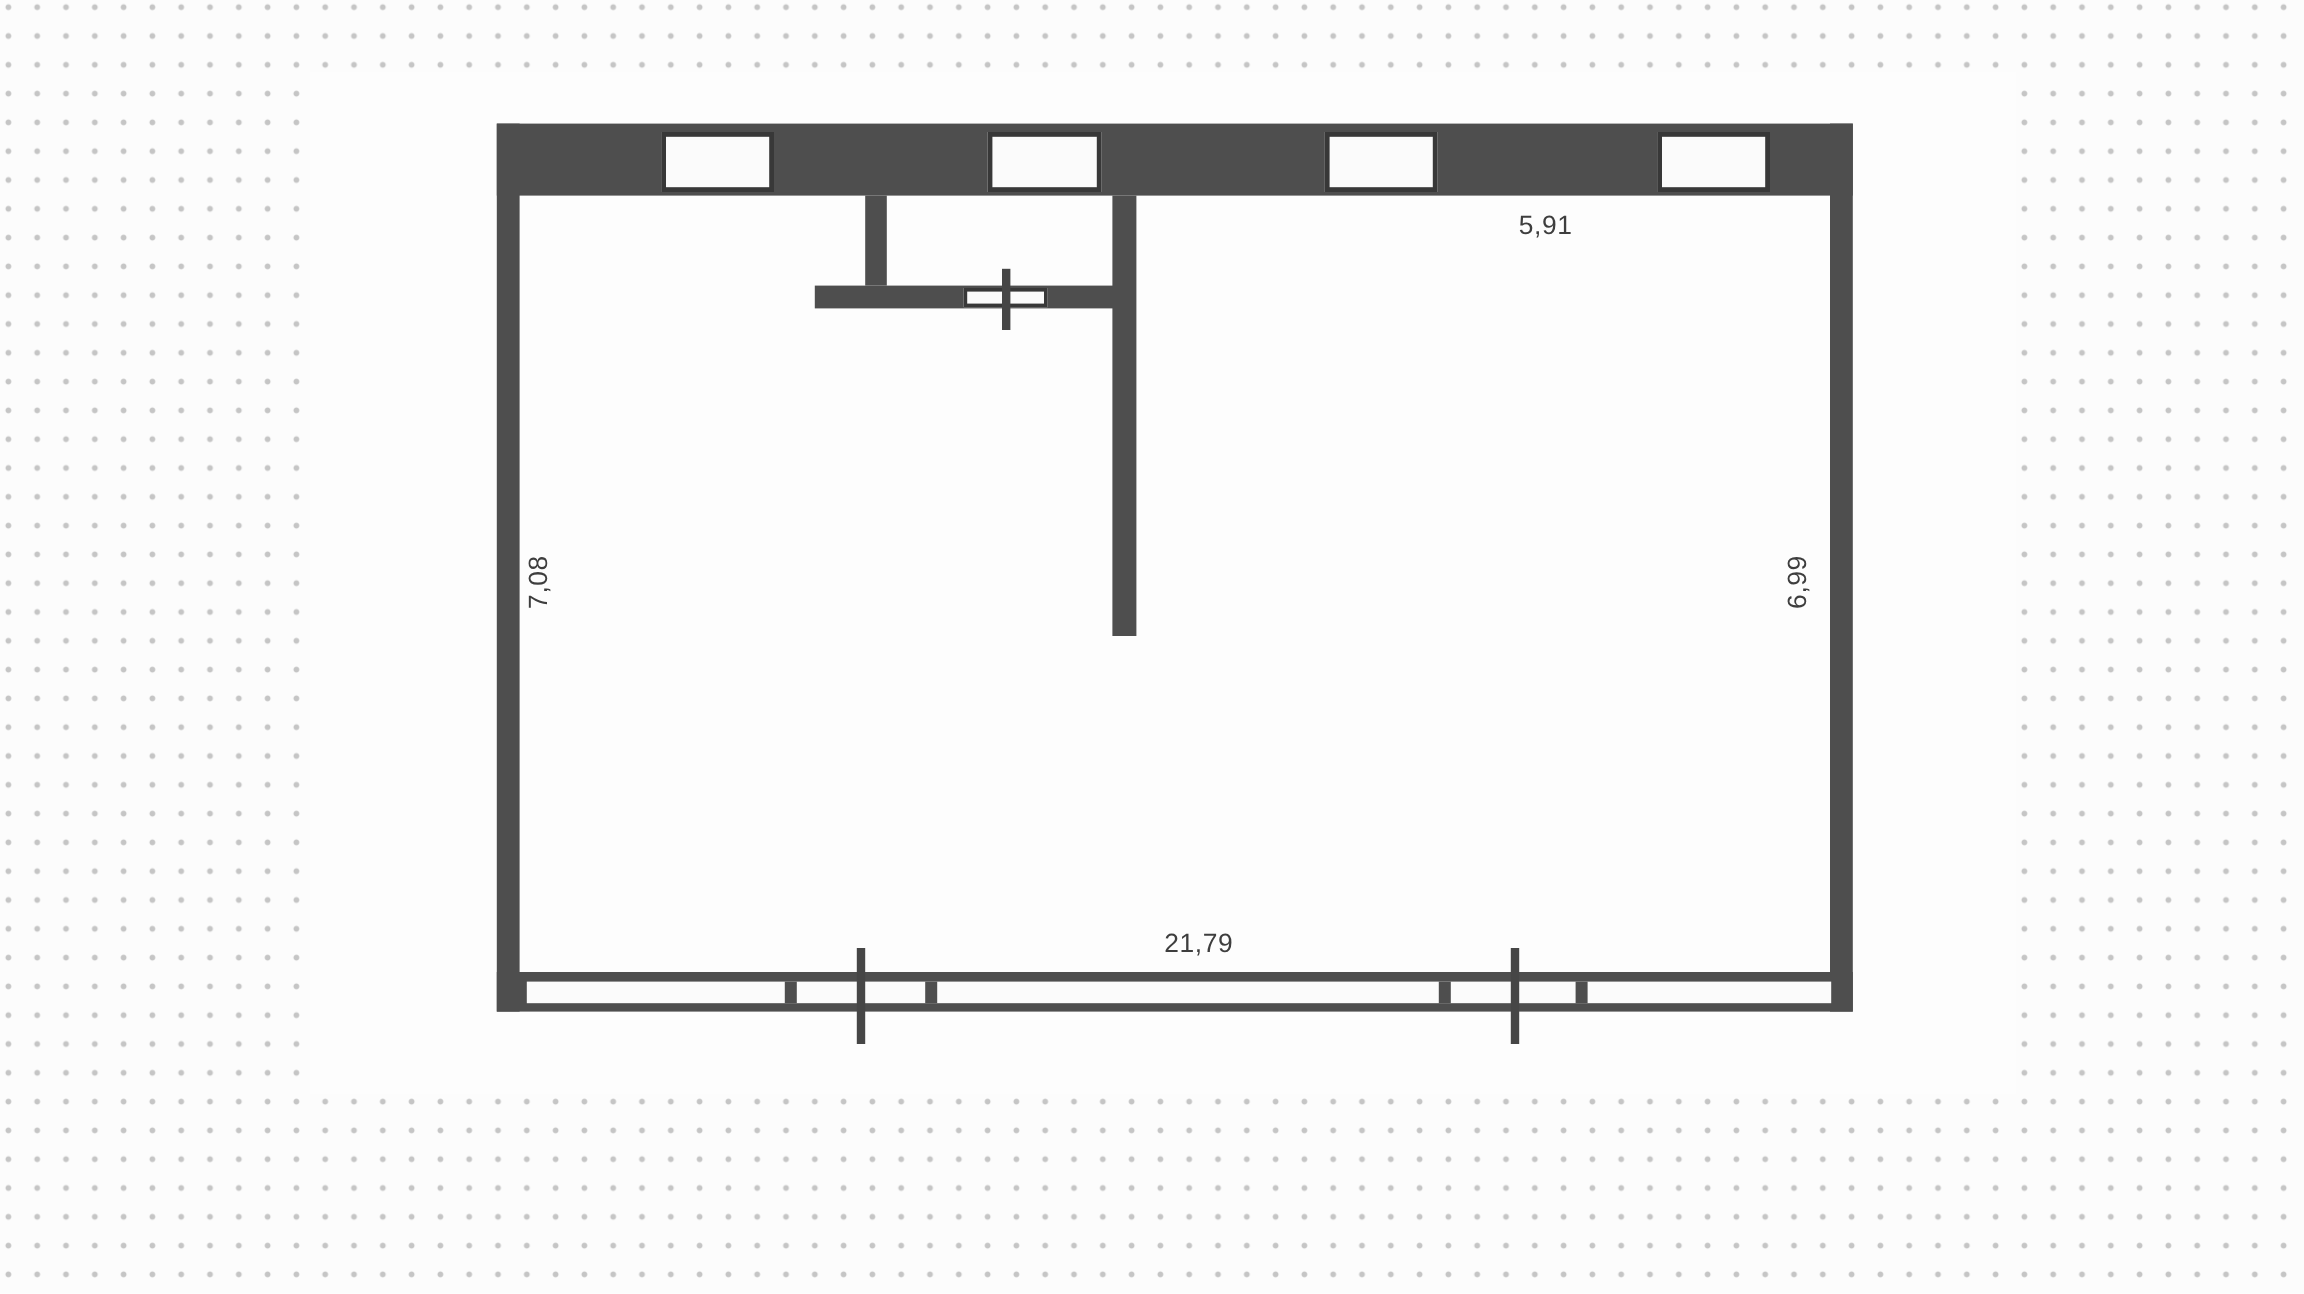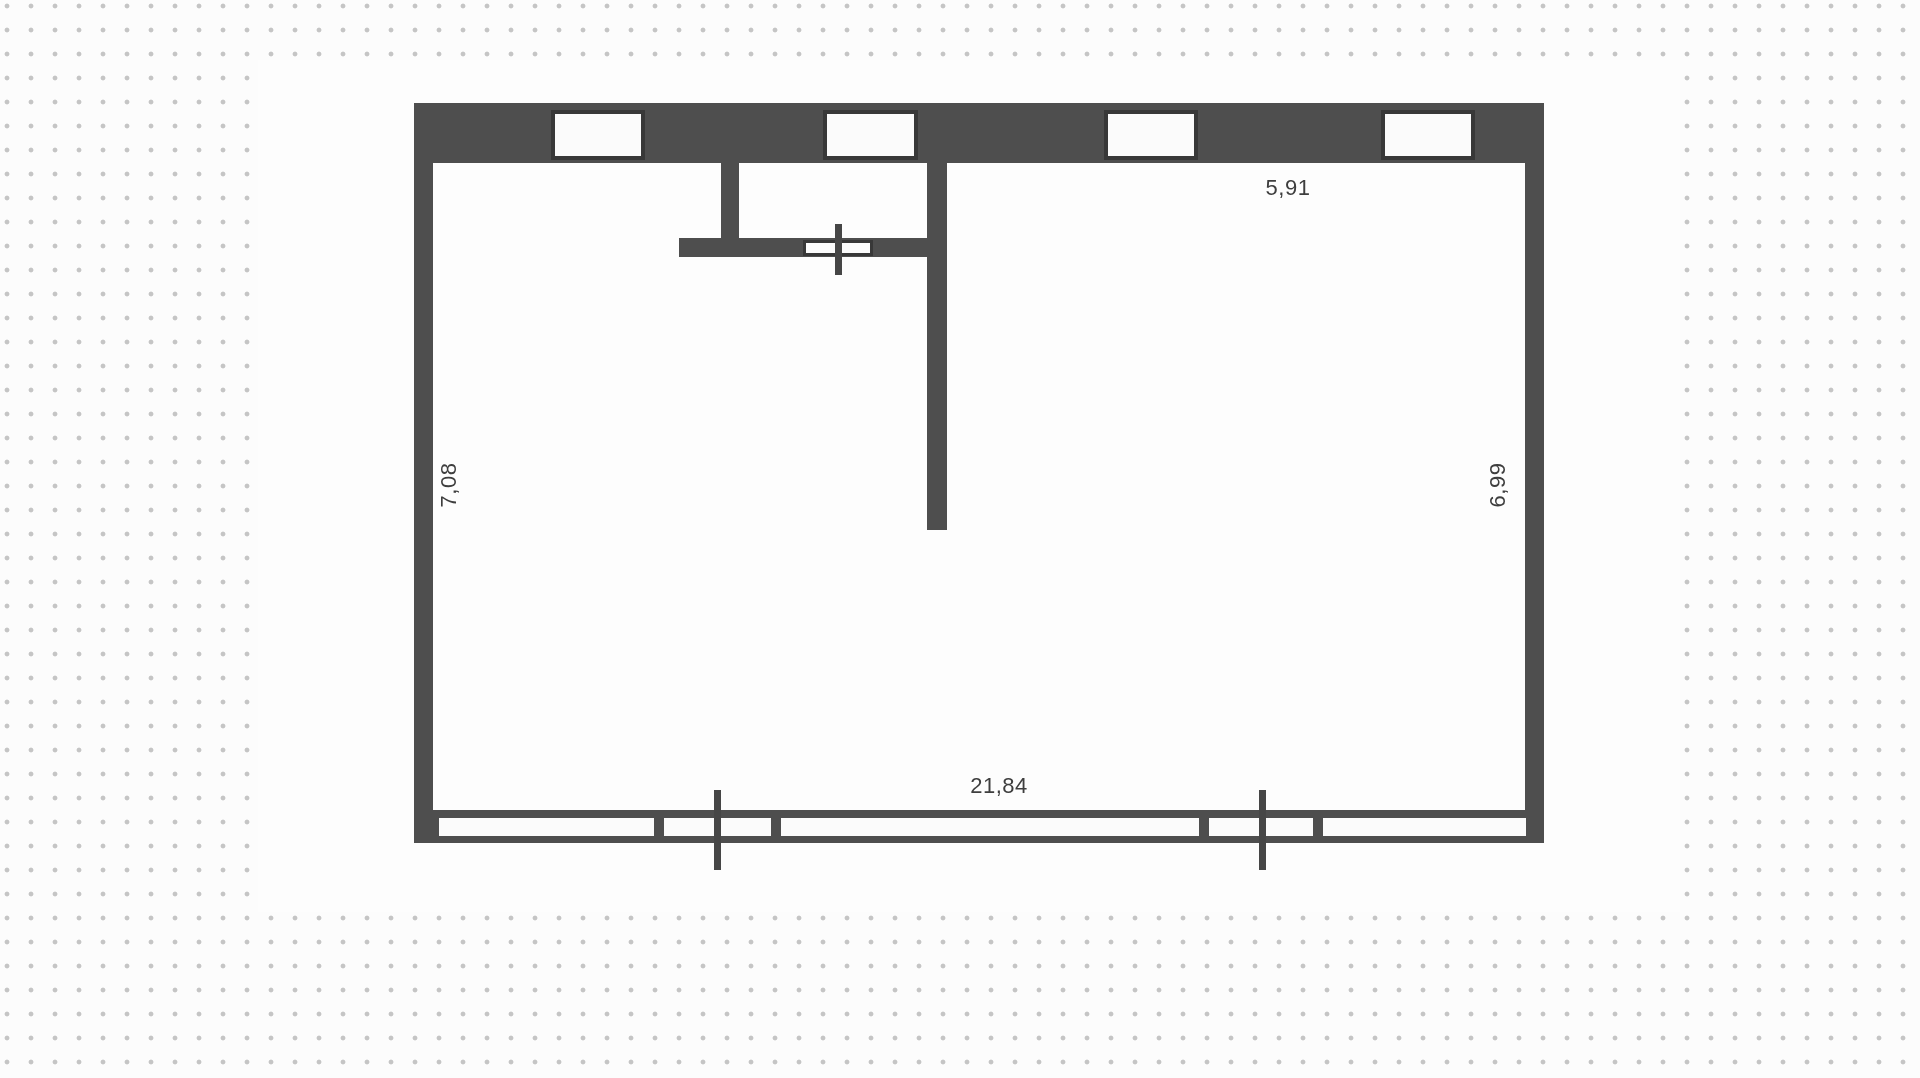--- a/index.html
+++ b/index.html
@@ -144,17 +144,17 @@
         <div class="mullion mullion-3"></div>
         <div class="mullion mullion-4"></div>
       </div>
 
       <div class="marker marker-bottom-left"></div>
       <div class="marker marker-bottom-right"></div>
 
       <div class="dim dim-top">5,91</div>
       <div class="dim rot dim-left">7,08</div>
       <div class="dim rot dim-right">6,99</div>
-      <div class="dim dim-bottom">21,84</div>
+      <div class="dim dim-bottom">21,79</div>
 
     </div>
   </div>
 </div>
 
 </body></html>

